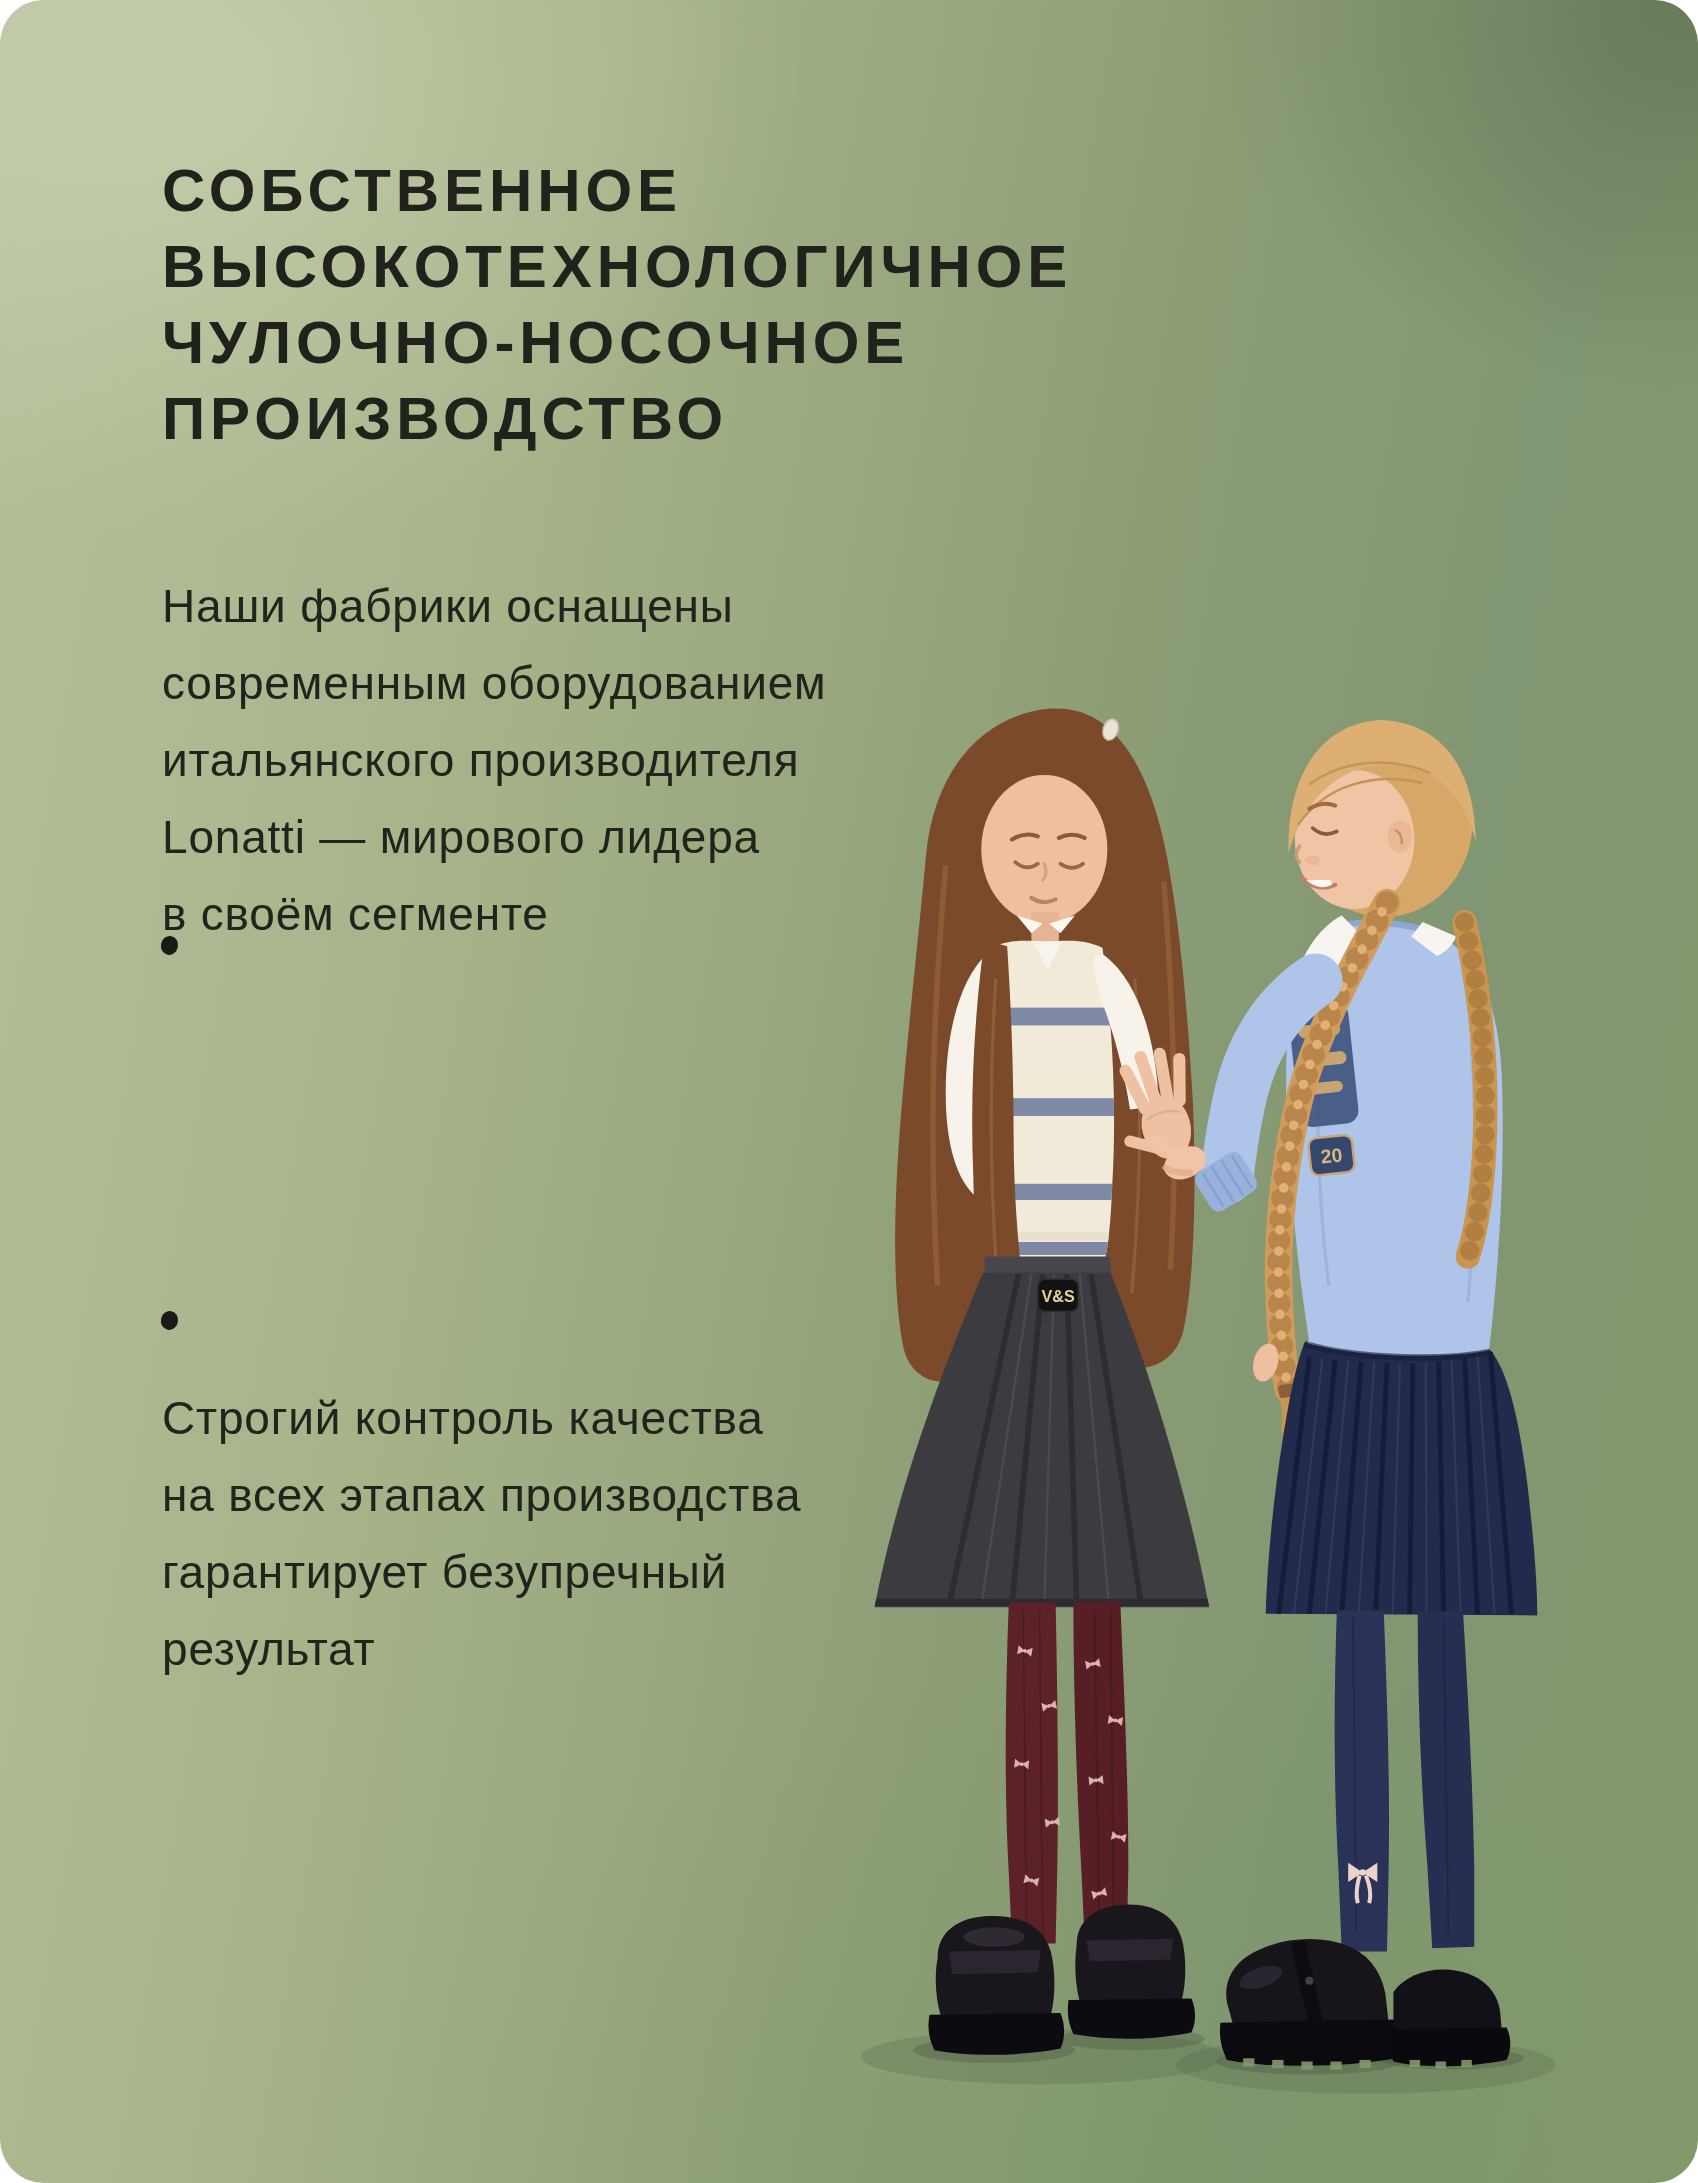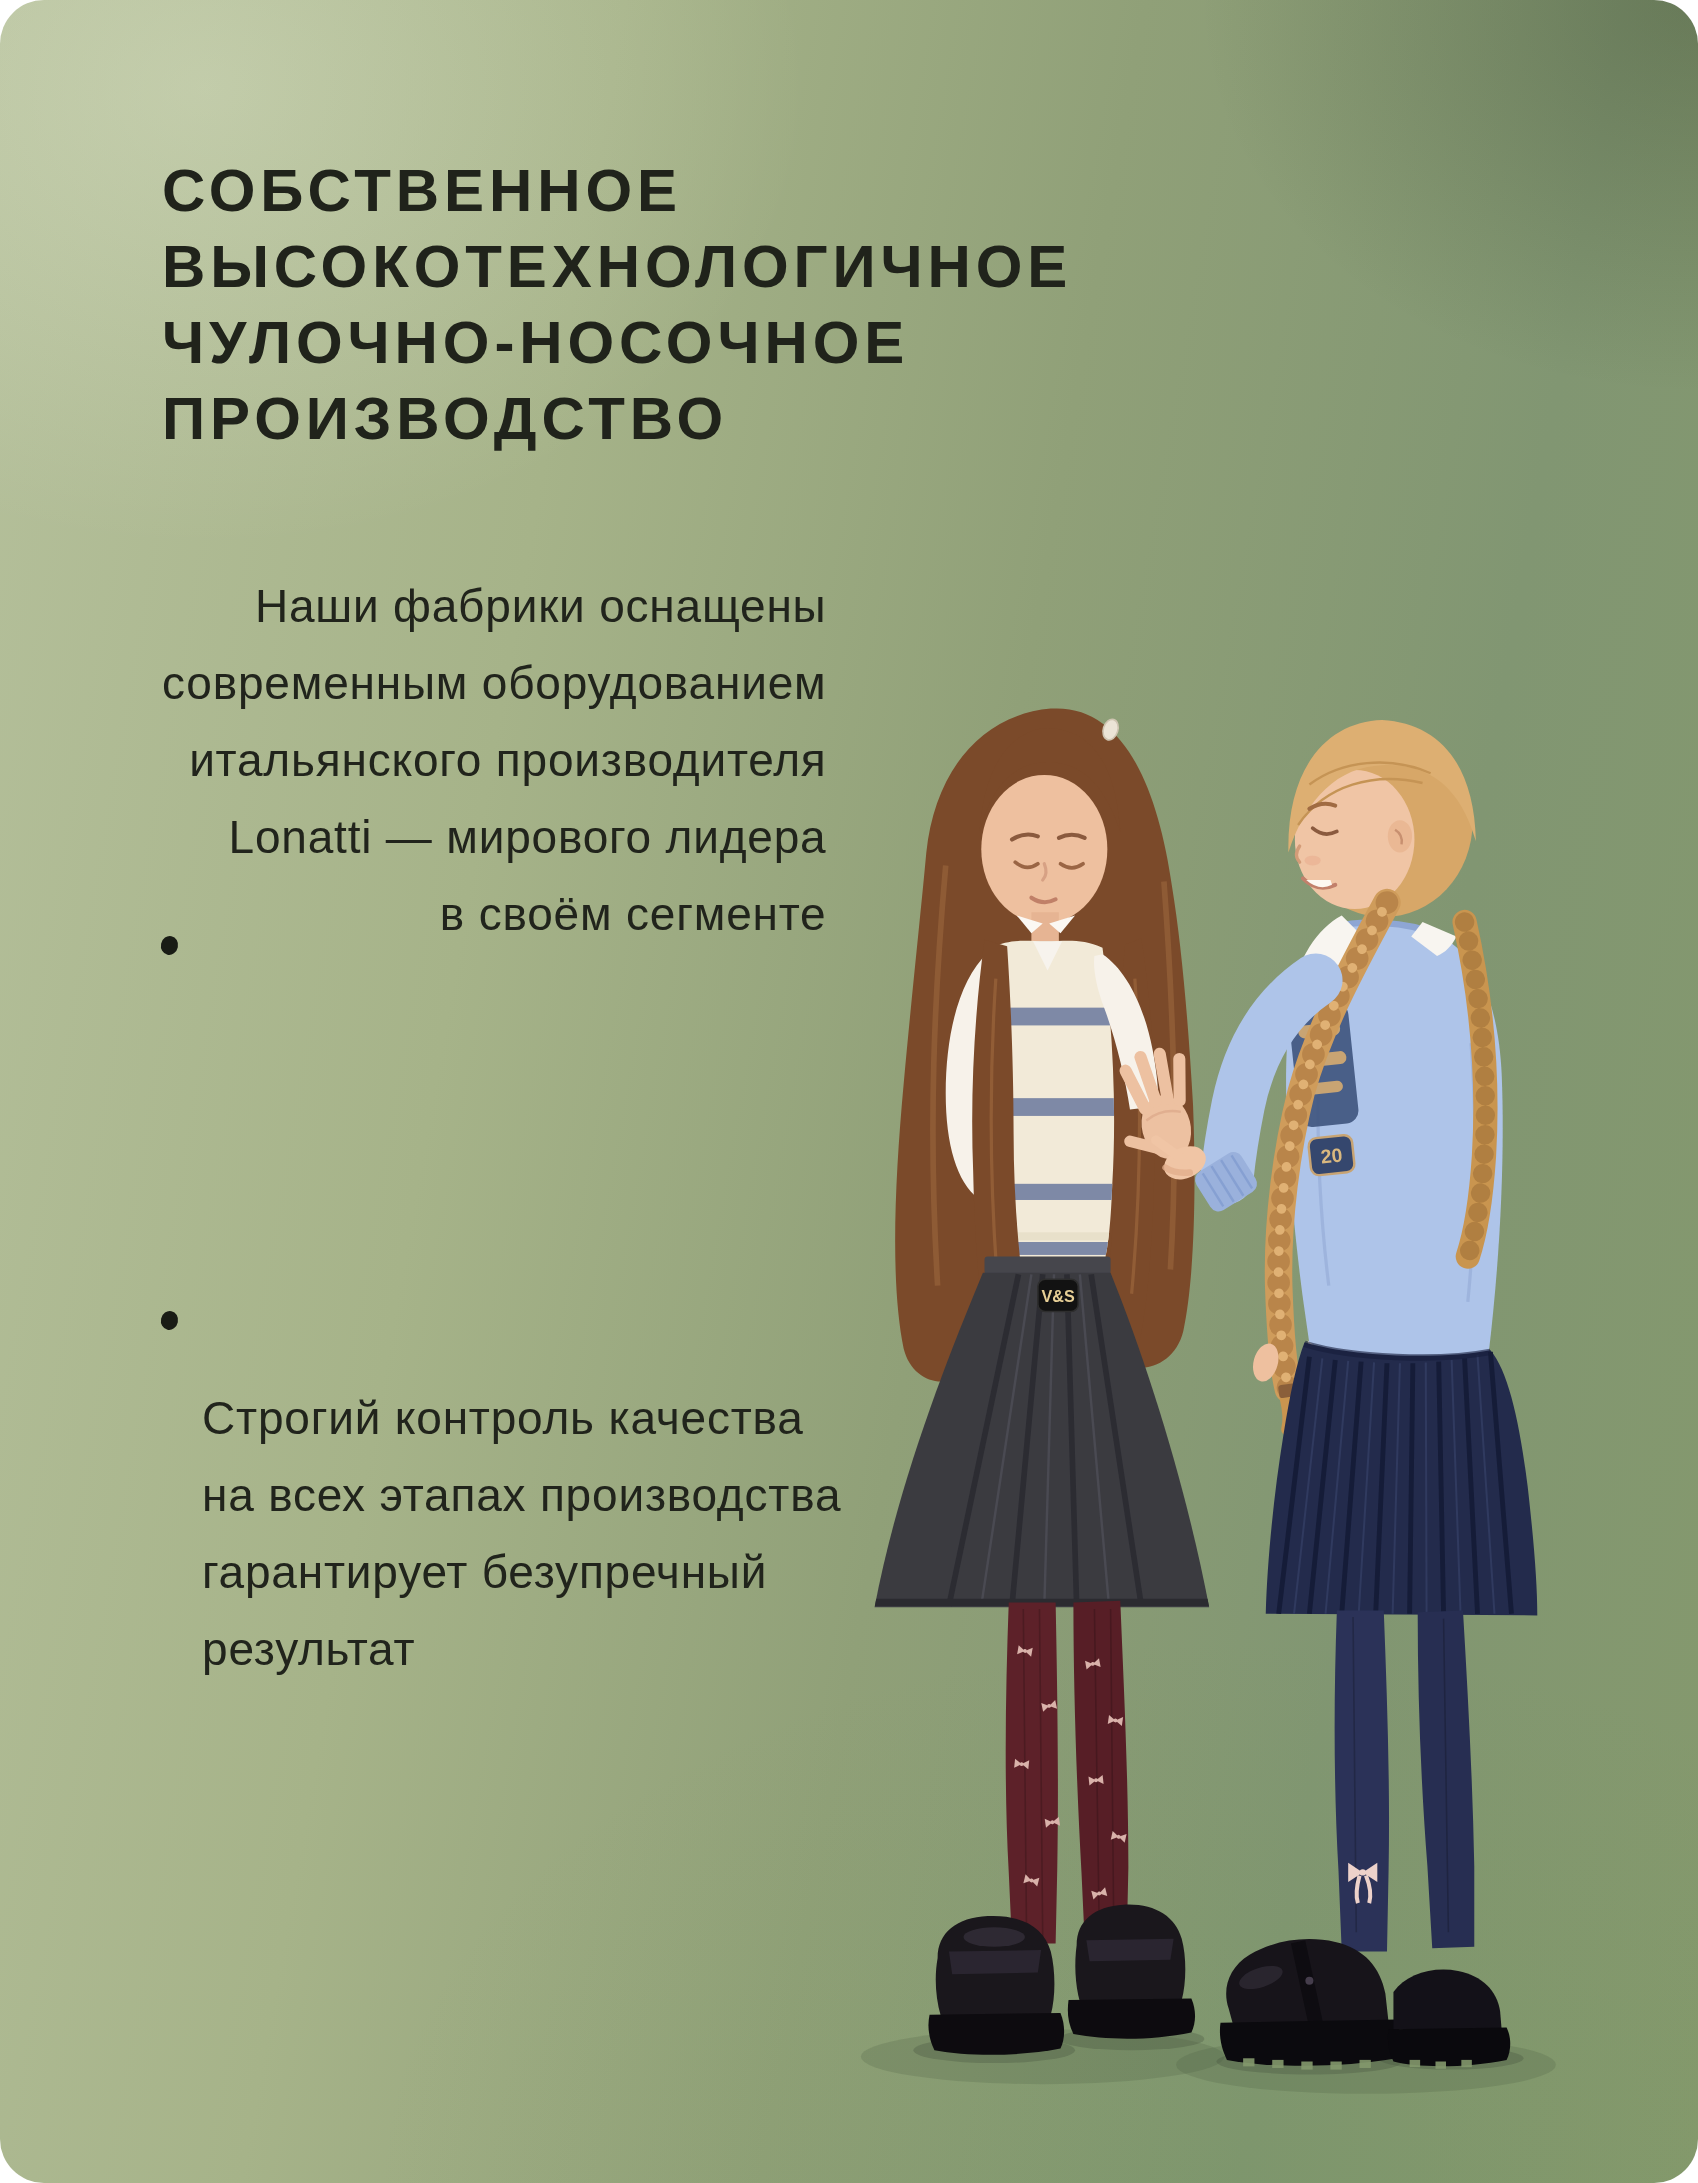--- a/index.html
+++ b/index.html
@@ -16,23 +16,23 @@
   .headline{
     position:absolute;left:162px;top:153px;margin:0;
     font-size:60px;line-height:76px;font-weight:700;letter-spacing:4.9px;
     color:#20231b;white-space:pre-line;text-transform:uppercase;
   }
   .para{
     position:absolute;left:162px;margin:0;
     font-size:46px;line-height:77px;font-weight:400;letter-spacing:0.8px;
     color:#21241c;white-space:pre-line;
   }
-  .p1{top:568px;text-align:right;}
+  .p1{top:568px;}
   .p2{top:1003px;}
-  .p3{top:1380px;margin-left:40px;}
+  .p3{top:1380px;}
   .bullet{
     position:absolute;left:161px;width:17px;height:18.6px;border-radius:50%;
     background:#191c15;transform:rotate(12deg);
   }
   .b1{top:936px;}
   .b2{top:1311px;}
   .photo{position:absolute;left:776px;top:655px;width:889px;height:1528px;}
   svg text{font-family:"Liberation Sans","DejaVu Sans",sans-serif;font-weight:700;}
 </style>
 </head>

